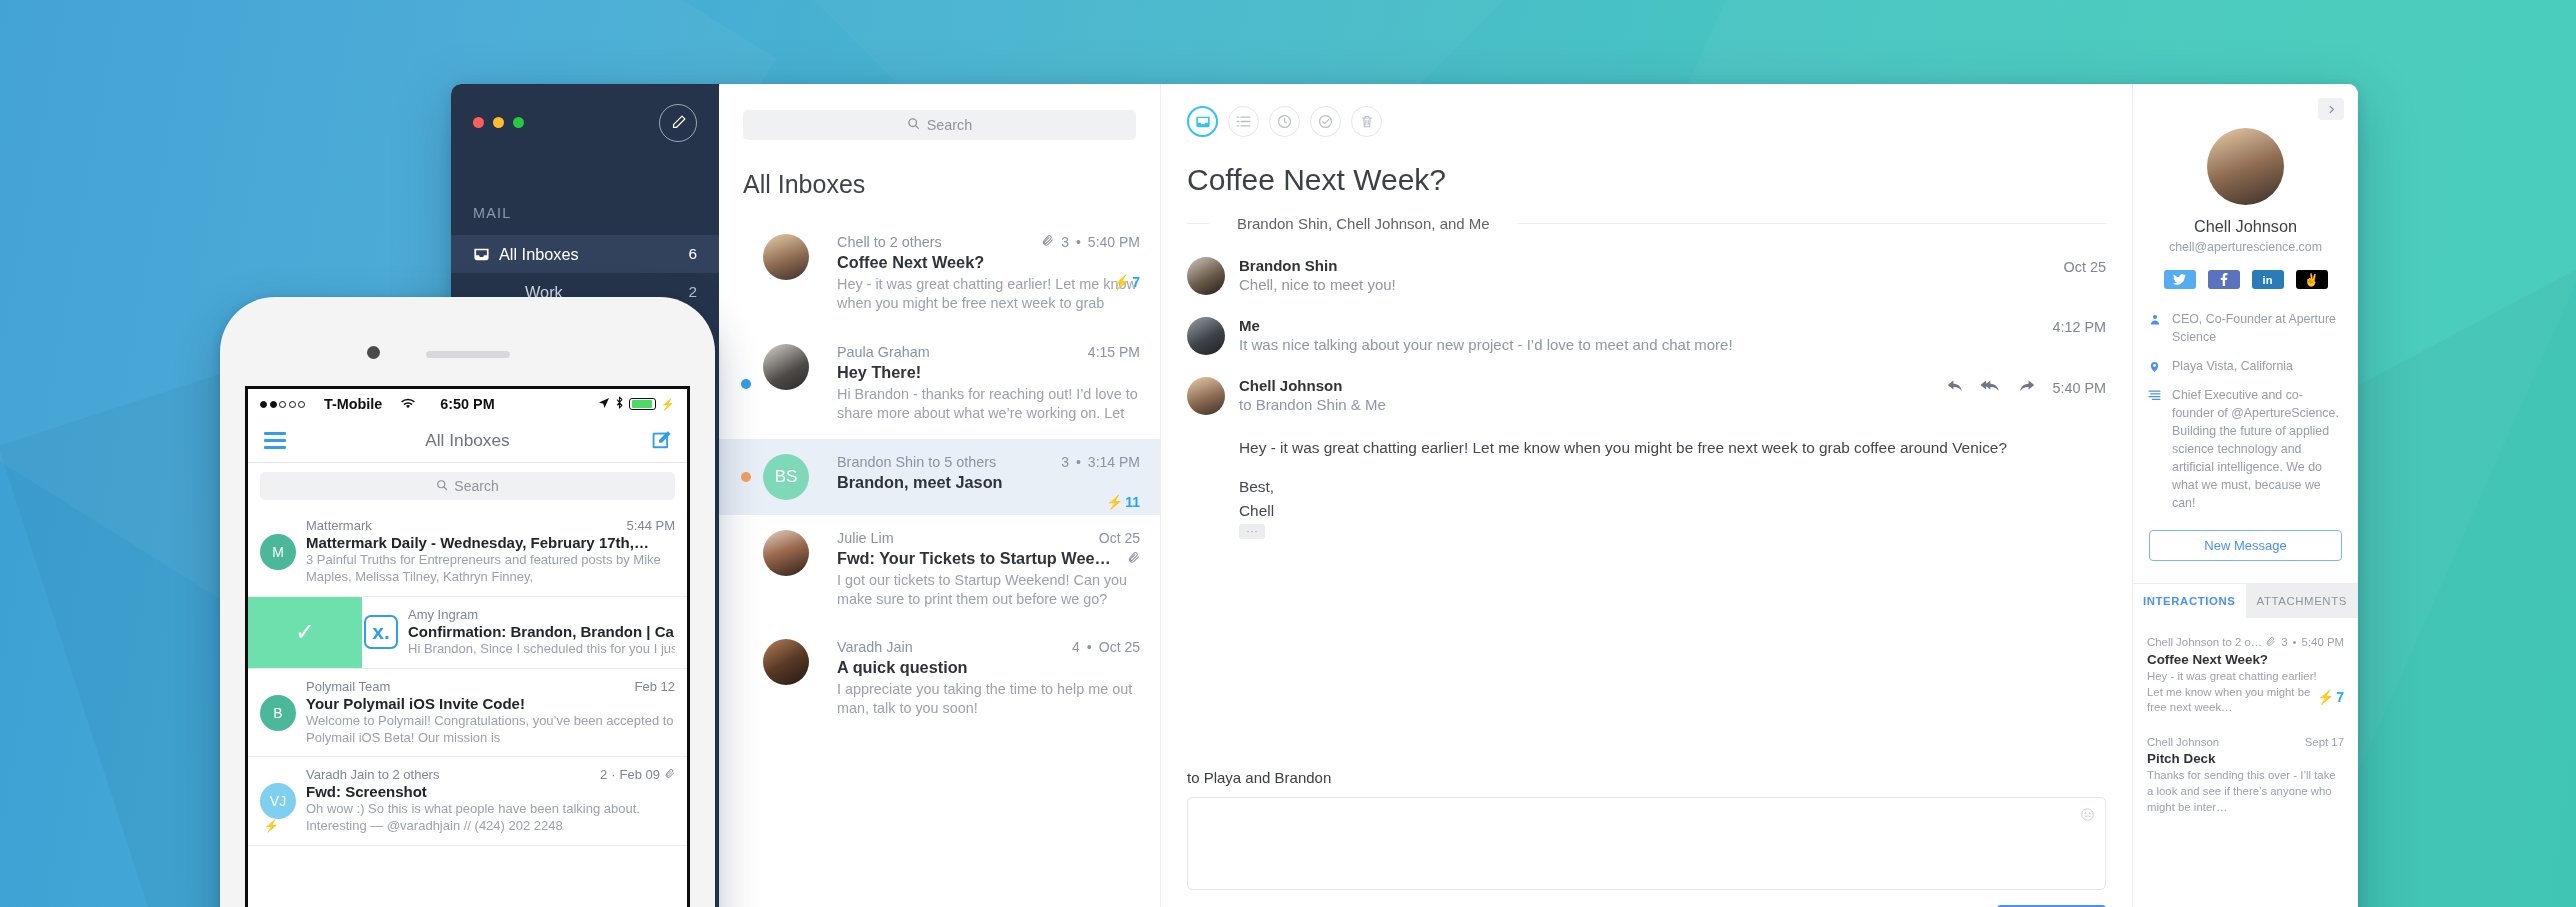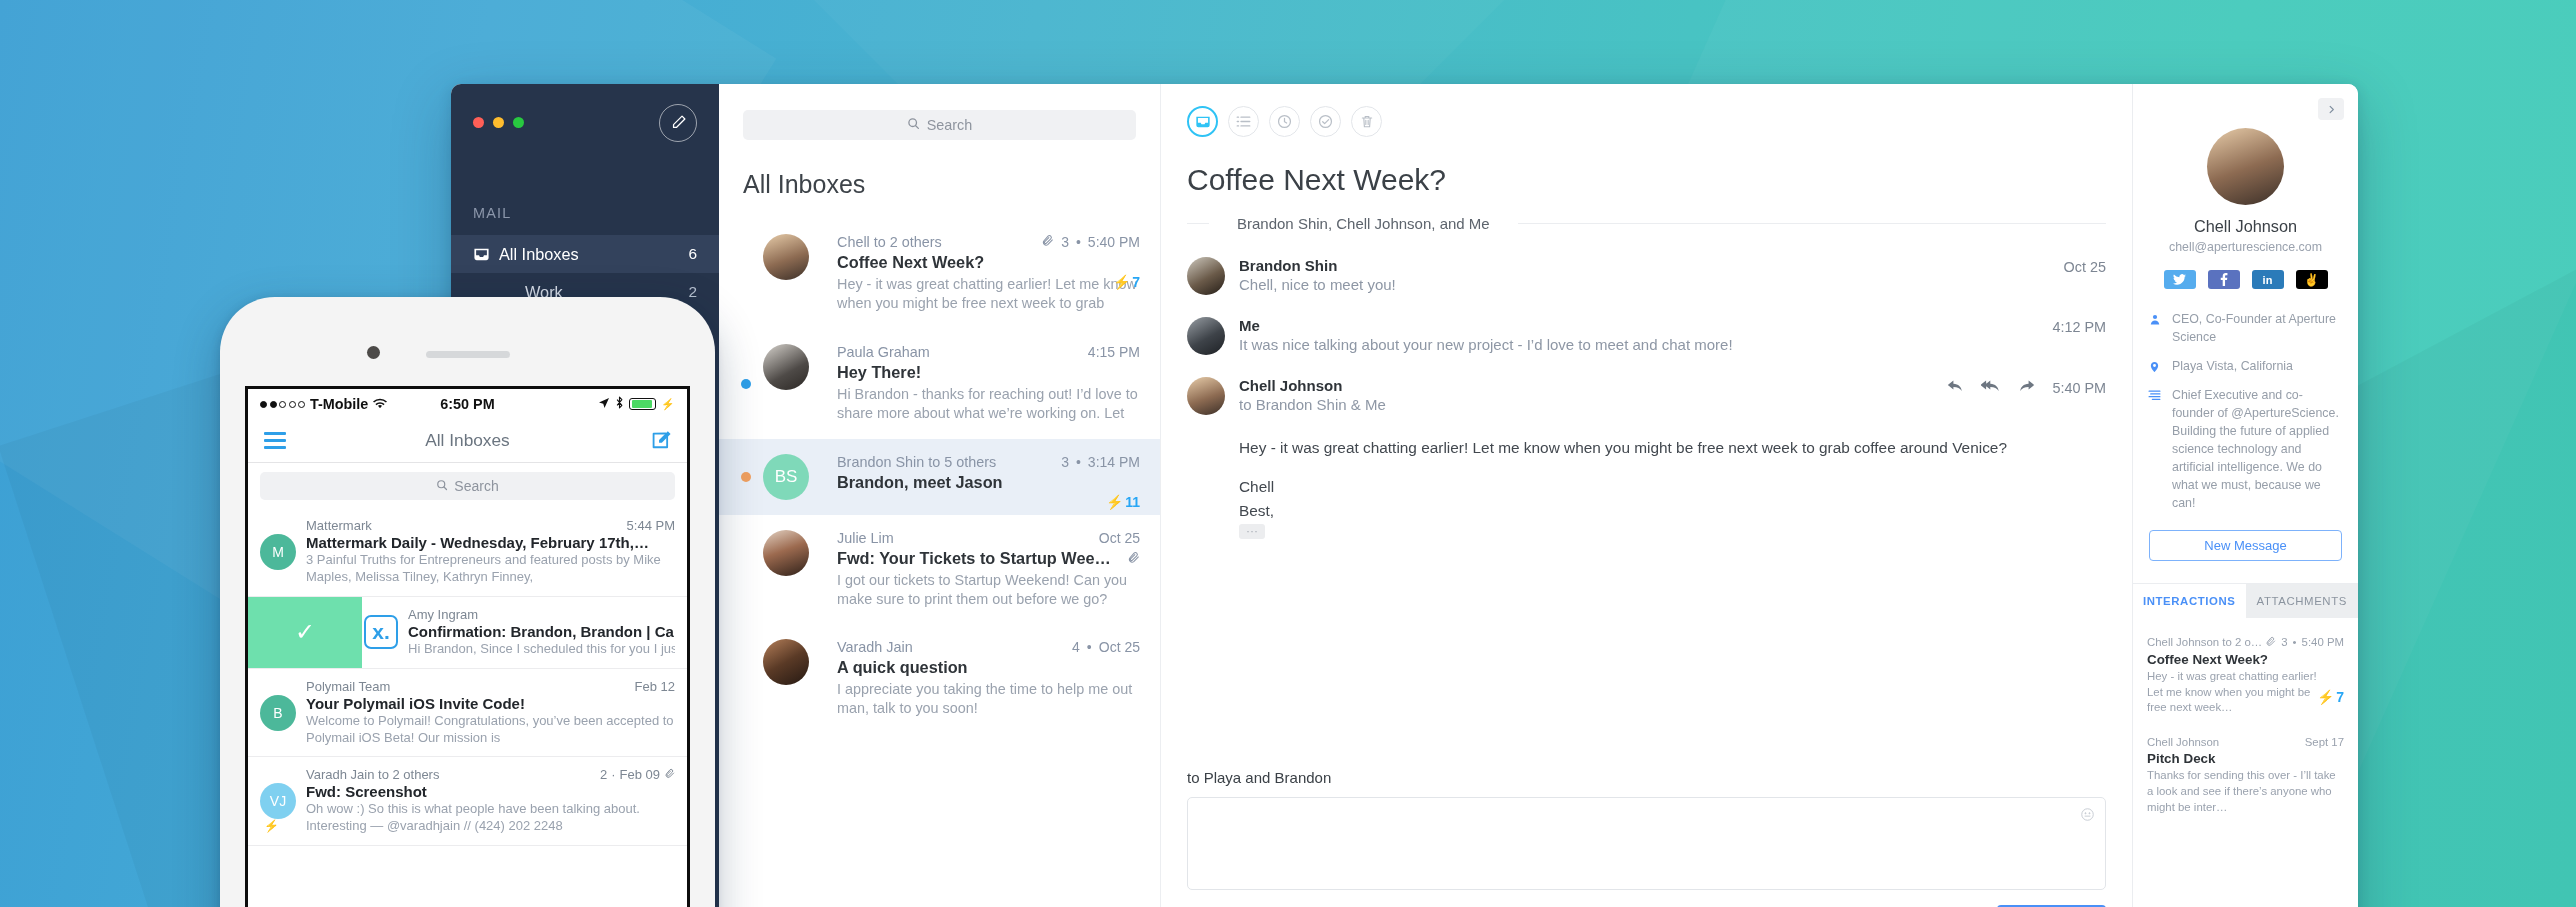--- a/index.html
+++ b/index.html
@@ -181,21 +181,21 @@
   }
   .ph-speaker { position: absolute; left: 50%; top: 54px; transform: translateX(-50%);
                 width: 84px; height: 7px; border-radius: 4px; background: #d6d8da; }
   .ph-cam { position: absolute; left: 147px; top: 49px; width: 13px; height: 13px;
             border-radius: 50%; background: #4c4a48; }
   .ph-screen { position: absolute; left: 25px; top: 89px; right: 25px; bottom: 0;
                background: #fff; border: 3px solid #0d0d0d; border-bottom: none;
                overflow: hidden; }
   .ios-status { display: flex; align-items: center; height: 30px; padding: 0 12px;
                 font-size: 14.4px; font-weight: bold; color: #111; }
-  .ios-status .left { display: flex; align-items: center; gap: 5px; flex: 1; }
+  .ios-status .left { display: flex; align-items: center; gap: 19px; flex: 1; }
   .ios-status .mid { position: absolute; left: 50%; transform: translateX(-50%); }
   .ios-status .right { display: flex; align-items: center; gap: 5px; margin-left: auto; }
   .sigdots { display: flex; gap: 2.5px; align-items: center; }
   .sigdots i { width: 7px; height: 7px; border-radius: 50%; display: block;
                border: 1.2px solid #111; }
   .sigdots i.fill { background: #111; }
   .batt { width: 27px; height: 12px; border: 1.3px solid #111; border-radius: 3px;
           padding: 1.3px; }
   .batt b { display: block; height: 100%; width: 90%; background: #4cd964; border-radius: 1px; }
   .ios-nav { height: 44px; display: flex; align-items: center; padding: 0 16px;
@@ -502,22 +502,22 @@
             <svg width="17" height="14" viewBox="0 0 24 20" fill="#6e7782">
               <path d="M15 2l8 6.6L15 15v-3.6c-6 0-9.5 1.6-12 5.6 1-5.8 4.6-9.6 12-10.2V2z"></path>
             </svg>
           </span>
           <span>5:40 PM</span>
         </div>
       </div>
 
       <div class="tbody">
         <p>Hey - it was great chatting earlier! Let me know when you might be free next week to grab coffee around Venice?</p>
+        <div>Best,</div>
         <div>Chell</div>
-        <div>Best,</div>
       </div>
       <div class="ellipsisbtn">···</div>
     </div>
 
     <div class="compose">
       <div class="cto">to Playa and Brandon</div>
       <div class="cbox">
         <span class="emoji">
           <svg width="15" height="15" viewBox="0 0 24 24" fill="none" stroke="#c9ced5" stroke-width="1.6">
             <circle cx="12" cy="12" r="9.2"></circle>

